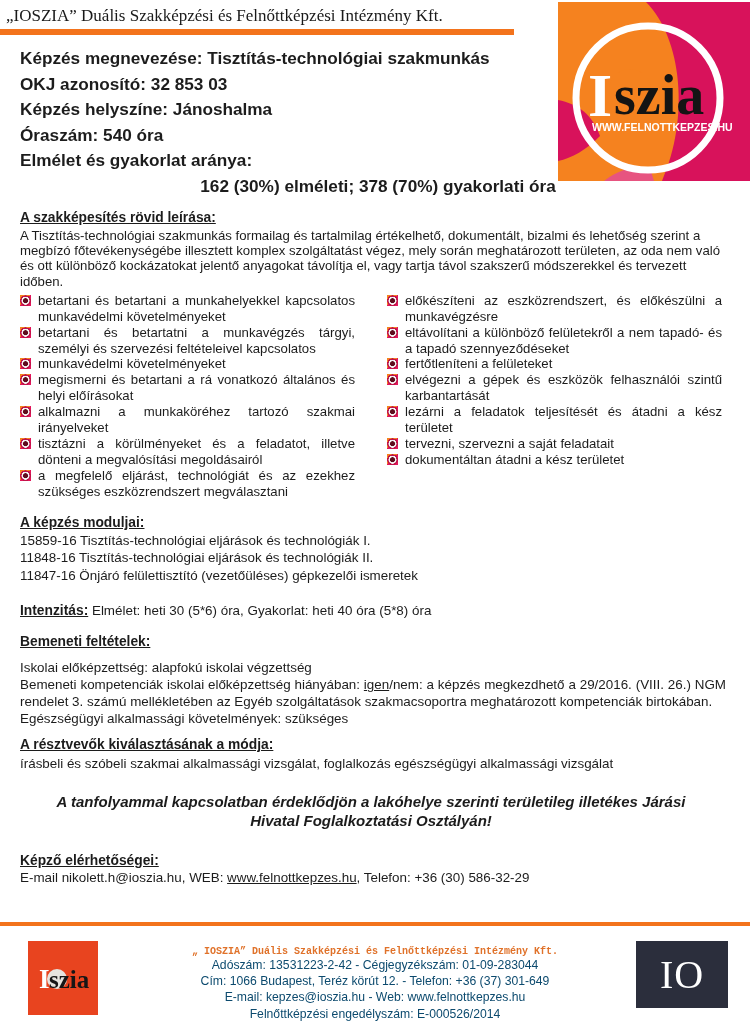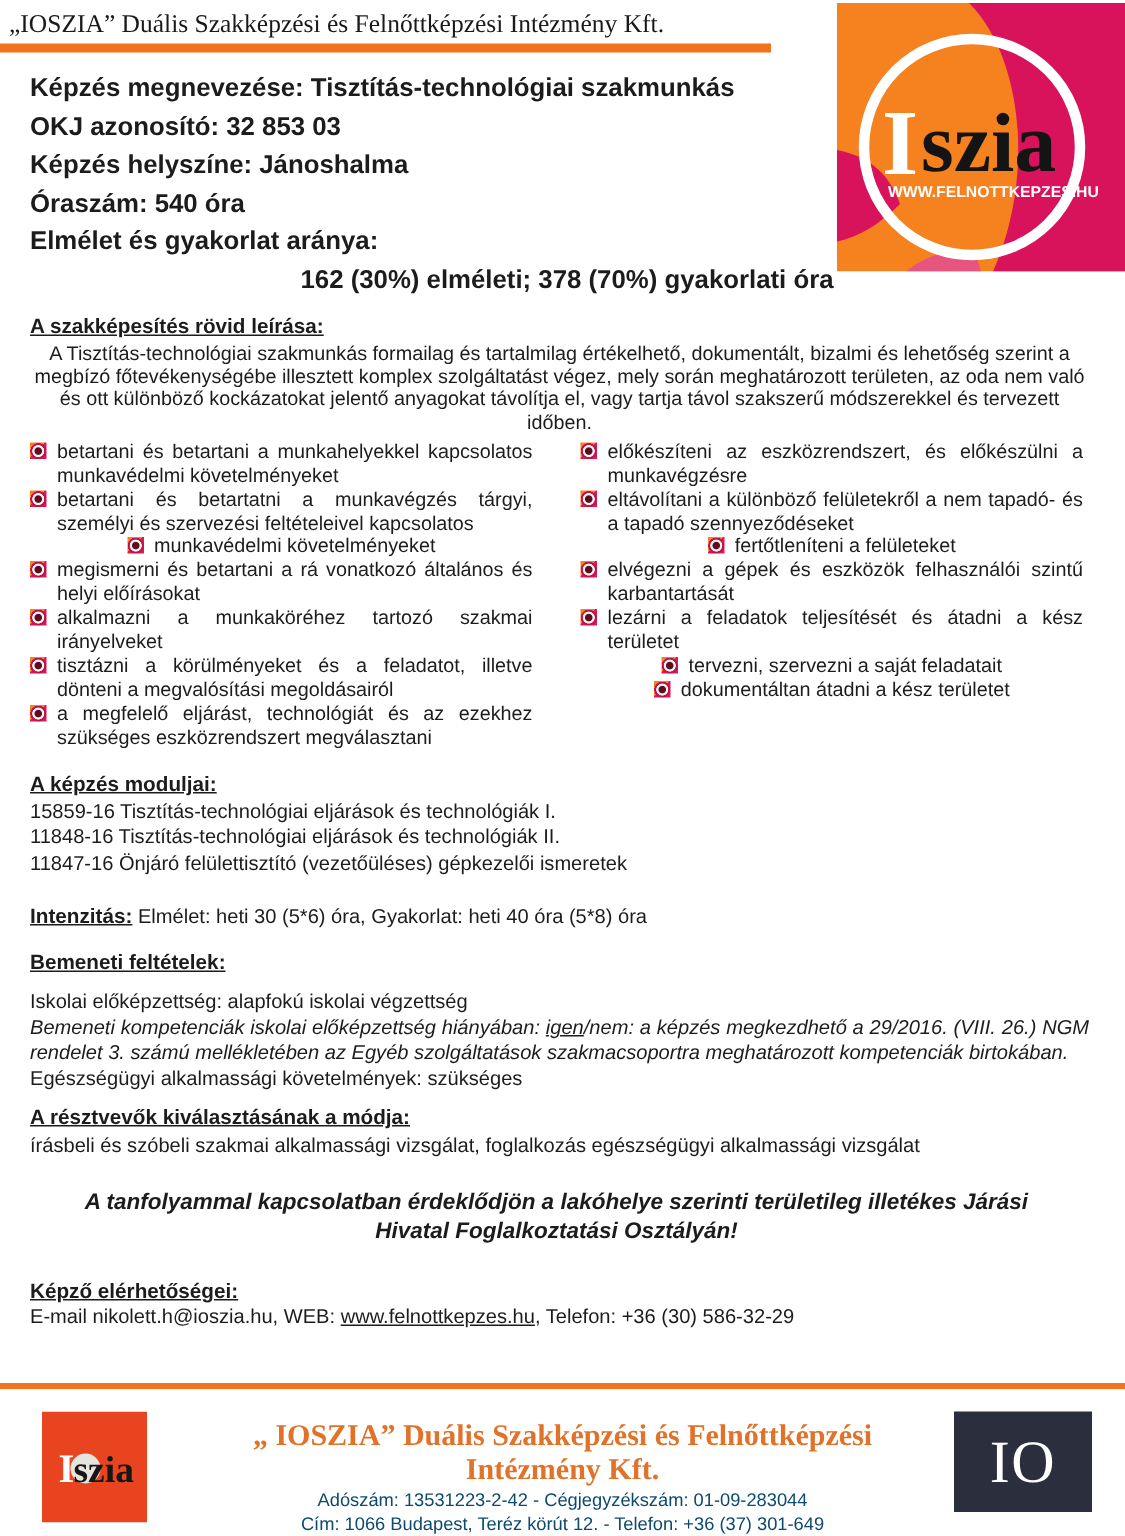--- a/index.html
+++ b/index.html
@@ -11,60 +11,60 @@
 
   
   .logo-main{position:absolute;top:2px;left:558px;width:192px;height:179px;}
 
   
   .content{margin:11px 28px 0 20px;}
   .bold-block{font-size:17.2px;font-weight:700;line-height:25.5px;white-space:nowrap;}
   .bold-block .indent{padding-left:14px;text-align:center;}
 
   .sec-heading{font-size:13.8px;text-decoration:underline;font-weight:bold;}
-  .body-text{font-size:13.2px;line-height:15.2px;text-align:center;}
+  .body-text{font-size:13.2px;line-height:15.2px;}
 
   .desc-heading{margin-top:11px;}
   .desc-body{margin-top:3px;width:706px;}
 
   .comp-heading{margin-top:16px;}
   .columns{margin-top:4px;display:flex;gap:32px;}
   .col{width:340px;}
   .col ul{list-style:none;margin:0;padding:0;}
-  .col li{display:flex;gap:7px;font-size:13.2px;line-height:15.9px;text-align:justify;justify-content:center;}
+  .col li{display:flex;gap:7px;font-size:13.2px;line-height:15.9px;text-align:justify;}
   .bullet-icon{flex:none;width:11px;height:11px;margin-top:2px;
     background:
       radial-gradient(circle at 50% 52%, #5e0d1d 0 2.2px, #f3f3f3 2.8px 3.8px, #c01448 4.2px 5.2px, rgba(0,0,0,0) 5.4px),
       linear-gradient(135deg,#f5821f 0 46%,#e0155a 46% 100%);}
 
   .mod-heading{margin-top:15px;}
   .mod-list{margin-top:2px;font-size:13.4px;line-height:17.6px;}
 
   .intensity{margin-top:19px;font-size:13.4px;}
   .entry-heading{margin-top:16px;}
   .entry-body{margin-top:11px;font-size:13.4px;line-height:16.9px;width:706px;}
-  .just{text-align:justify;font-style:italic;}
+  .just{text-align:justify;}
   .sel-heading{margin-top:9px;}
   .sel-body{margin-top:3px;width:660px;font-size:13.4px;line-height:17px;}
 
   .notice{margin:21px auto 0;max-width:676px;text-align:center;font-weight:700;font-style:italic;font-size:15px;line-height:18.5px;}
 
   .contact-heading{margin-top:23px;}
   .contact-line{margin-top:2px;font-size:13.4px;}
   .u{text-decoration:underline;}
   a.weblink{color:inherit;text-decoration:underline;cursor:pointer;}
 
   
   .footer-sep{position:absolute;top:922px;left:0;width:750px;height:4px;background:#F3731C;}
   .footer{position:absolute;top:938px;left:0;width:750px;}
   .footer-logo-left{position:absolute;left:28px;top:3px;width:70px;height:74px;}
   .footer-logo-right{position:absolute;left:636px;top:3px;width:92px;height:67px;background:#2B2E3C;display:flex;align-items:center;justify-content:center;}
   .footer-logo-right span{color:#ffffff;font-family:"Liberation Serif",serif;font-size:40px;letter-spacing:1px;}
   .footer-center{margin:0 auto;width:490px;text-align:center;}
-  .footer-company{font-family:Liberation Serif, serif;font-weight:700;font-size:20px;color:#E0722A;margin-top:8px;}
+  .footer-company{font-family:Liberation Mono, monospace;font-weight:700;font-size:10px;color:#E0722A;margin-top:8px;}
   .footer-line{font-size:12.2px;line-height:16.2px;color:#0c4a6e;}
   .footer-line:first-of-type{margin-top:3px;}
 </style>
 </head>
 <body>
 
 <div class="page">
 
   <div class="doc-header">„IOSZIA” Duális Szakképzési és Felnőttképzési Intézmény Kft.</div>
   <div class="orange-bar"></div>

